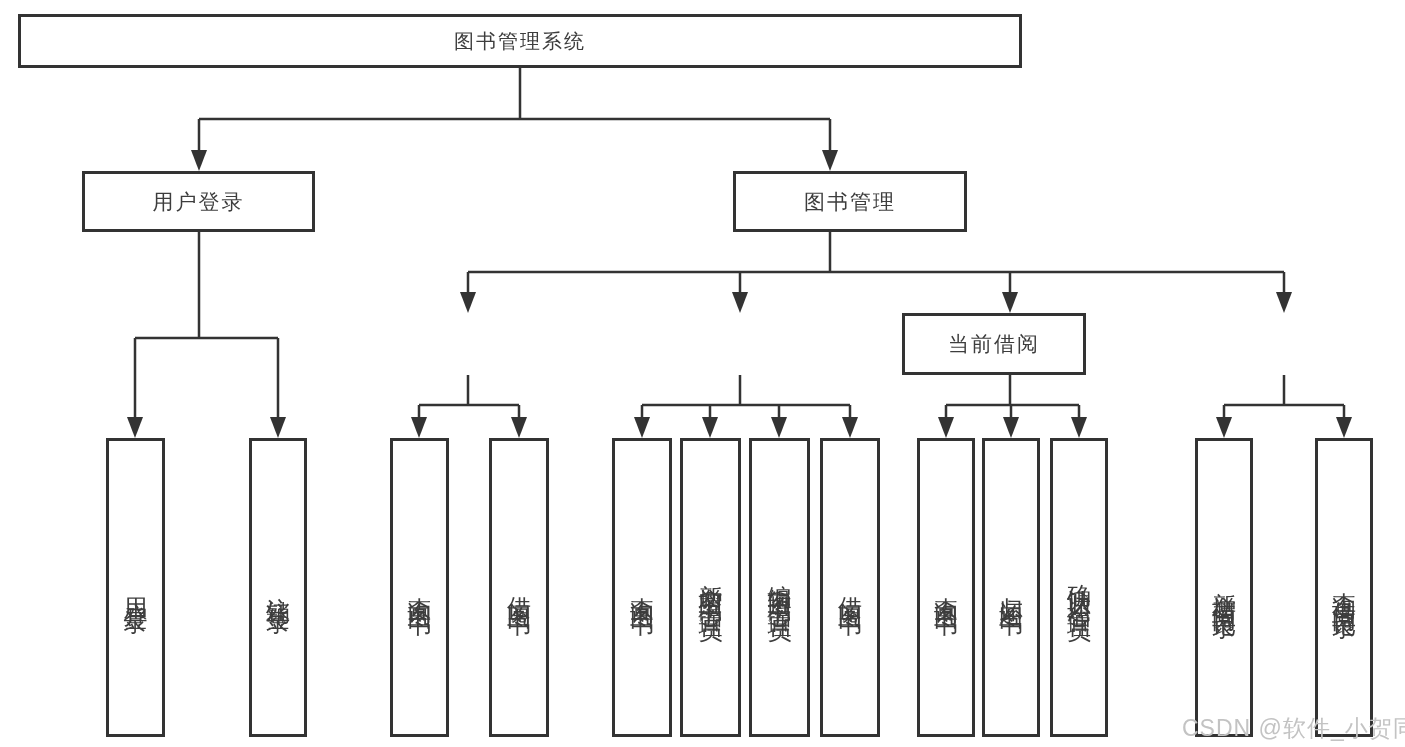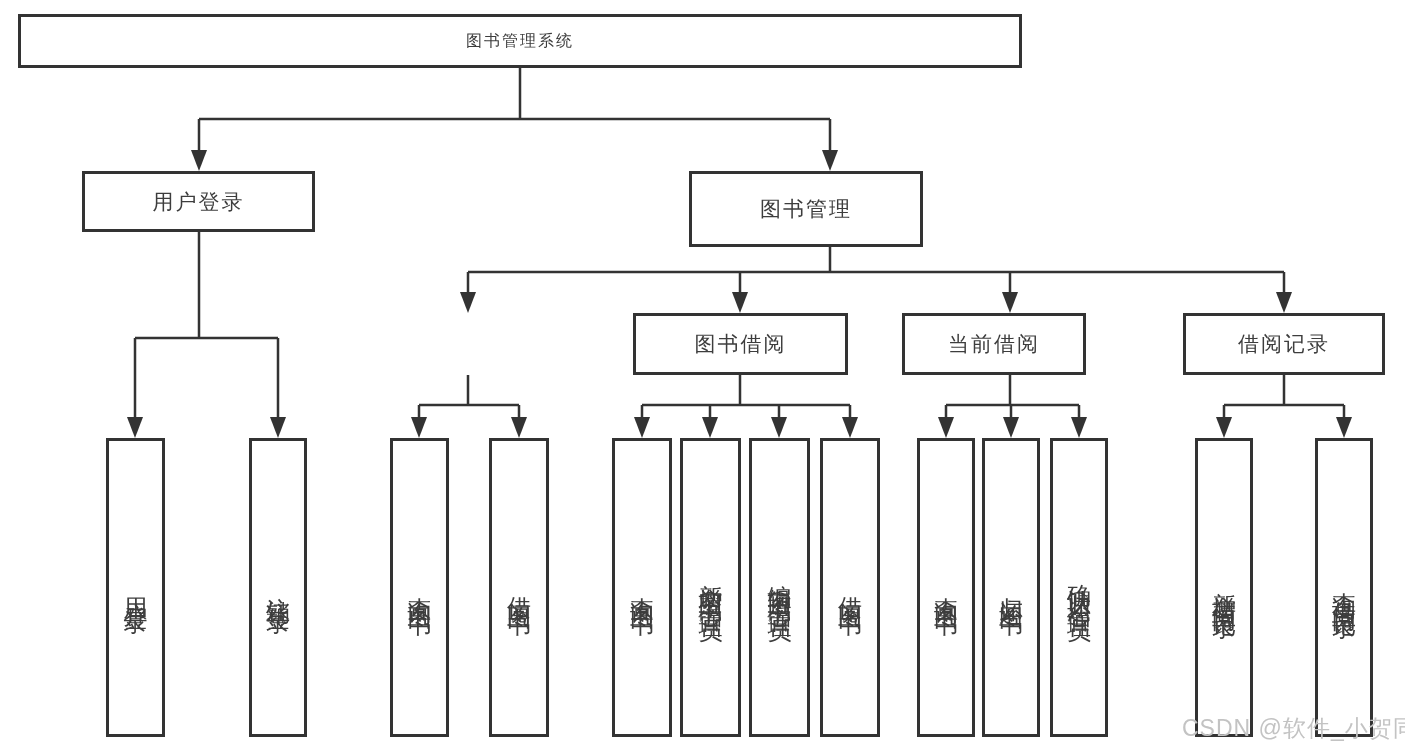--- a/index.html
+++ b/index.html
@@ -30,21 +30,21 @@
     display: flex;
     align-items: center;
     justify-content: center;
     text-align: center;
   }
   .node.h {
     font-size: 21px;
     letter-spacing: 2px;
     white-space: nowrap;
   }
-  .node.root { font-size: 16px; }
+  .node.root { font-size: 20px; }
   .node.v {
     writing-mode: vertical-rl;
     text-orientation: mixed;
     font-size: 24px;
     letter-spacing: 5px;
     line-height: 1;
   }
   .watermark {
     position: absolute;
     left: 1182px;
@@ -114,25 +114,23 @@
       <polygon points="1003,417 1019,417 1011,438"></polygon>
       <polygon points="1071,417 1087,417 1079,438"></polygon>
       <polygon points="1216,417 1232,417 1224,438"></polygon>
       <polygon points="1336,417 1352,417 1344,438"></polygon>
     </g>
   </svg>
 
   <div class="node h root" style="left:18px; top:14px; width:1004px; height:54px;">图书管理系统</div>
 
   <div class="node h" style="left:82px; top:171px; width:233px; height:61px;">用户登录</div>
-  <div class="node h" style="left:689px; top:171px; width:234px; height:76px;">图书管理</div>
+  <div class="node h" style="left:733px; top:171px; width:234px; height:61px;">图书管理</div>
 
-  <div class="node h" style="left:633px; top:313px; width:215px; height:62px;">图书借阅</div>
   <div class="node h" style="left:902px; top:313px; width:184px; height:62px;">当前借阅</div>
-  <div class="node h" style="left:1183px; top:313px; width:202px; height:62px;">借阅记录</div>
 
   <div class="node v" style="left:106px; top:438px; width:59px; height:299px;">用户登录</div>
   <div class="node v" style="left:249px; top:438px; width:58px; height:299px;">注销登录</div>
 
   <div class="node v" style="left:390px; top:438px; width:59px; height:299px;">查询图书</div>
   <div class="node v" style="left:489px; top:438px; width:60px; height:299px;">借阅图书</div>
 
   <div class="node v" style="left:612px; top:438px; width:60px; height:299px;">查询图书</div>
   <div class="node v" style="left:680px; top:438px; width:61px; height:299px;">新增图书（管理员）</div>
   <div class="node v" style="left:749px; top:438px; width:61px; height:299px;">编辑图书（管理员）</div>

